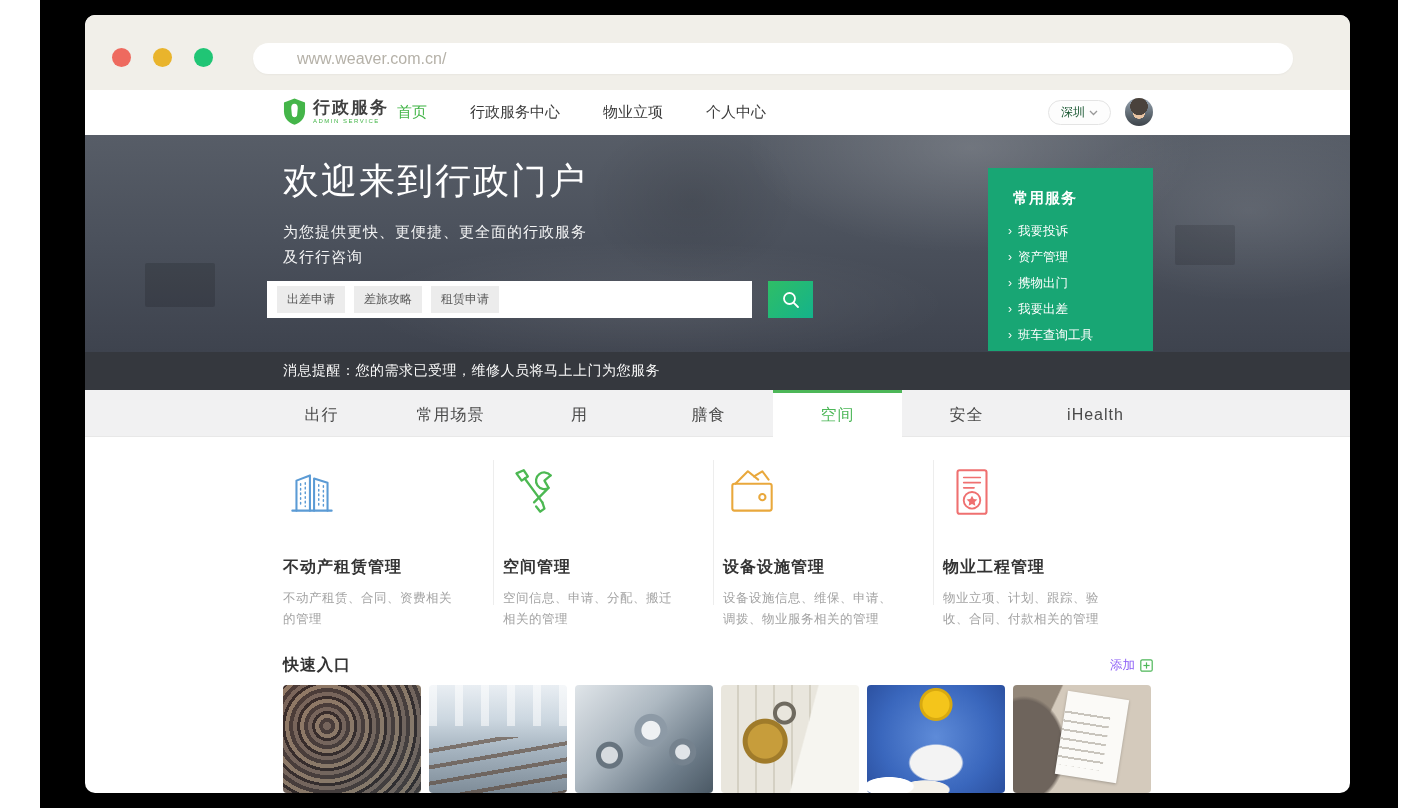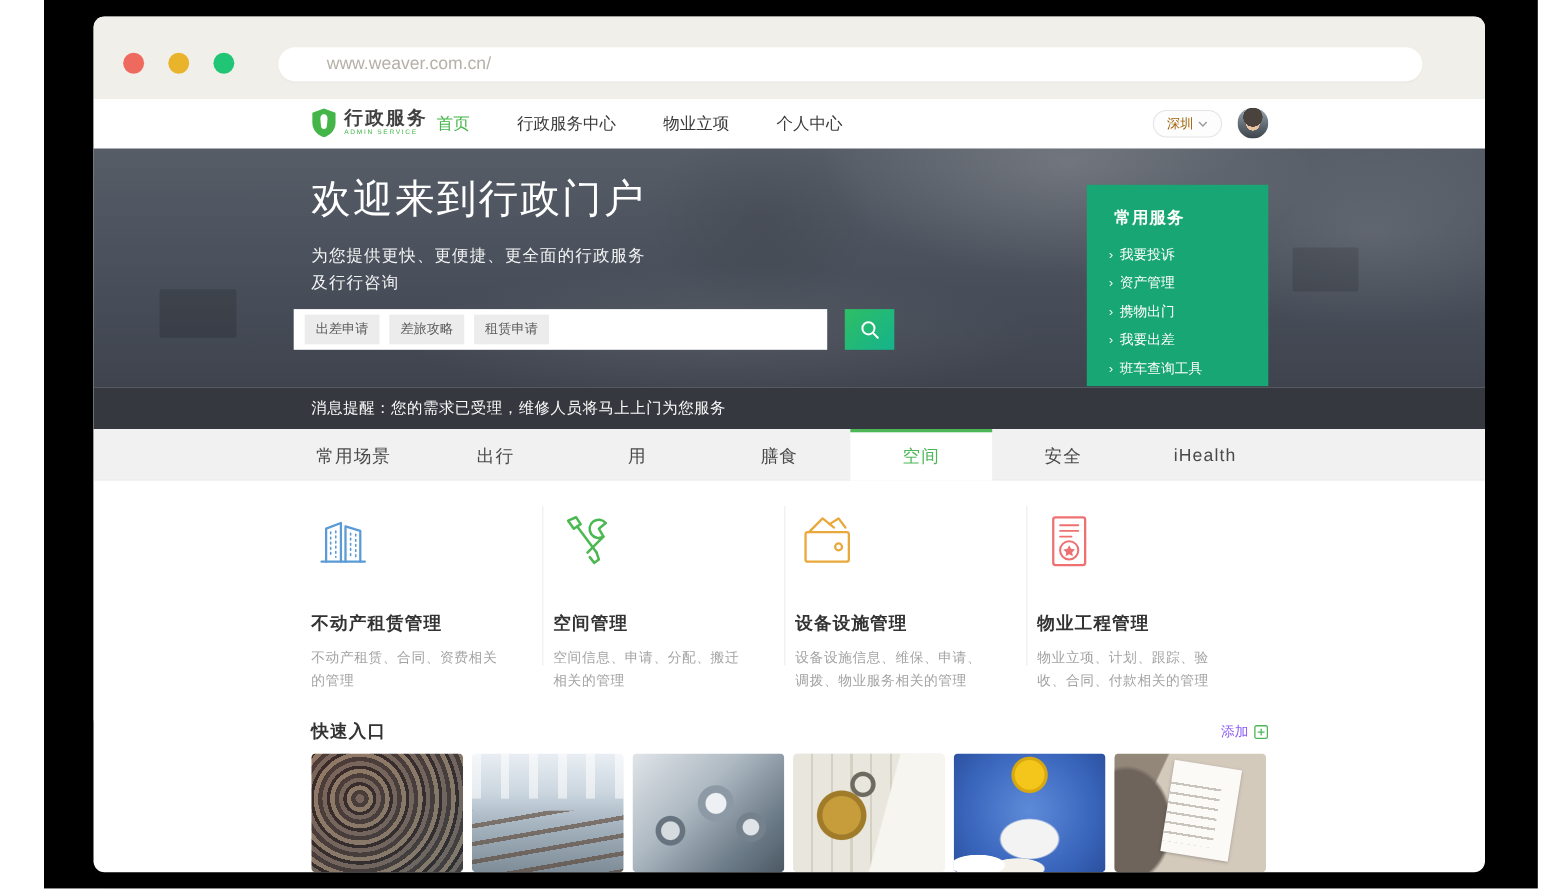--- a/index.html
+++ b/index.html
@@ -25,21 +25,21 @@
   .logo { position:absolute; left:198px; top:8px; display:flex; align-items:center; }
   .logo svg { width:23px; height:27px; }
   .logo-text { margin-left:7px; line-height:1; }
   .logo-title { font-size:17px; font-weight:bold; color:#404040; letter-spacing:2px; }
   .logo-sub { font-size:6px; color:#44b549; letter-spacing:1.5px; margin-top:2px; }
   .main-nav { position:absolute; left:312px; top:0; height:45px; display:flex; align-items:center; gap:43px; }
   .nav-item { font-size:15px; color:#3b3b3b; cursor:pointer; }
   .nav-item.active { color:#44b549; }
   .city-pill { position:absolute; left:963px; top:10px; width:63px; height:25px; border:1px solid #e4e4e4;
                border-radius:13px; display:flex; align-items:center; justify-content:center; gap:4px;
-               font-size:12px; color:#a16207; background:#fdfdfd; cursor:pointer; }
+               font-size:12px; color:#14532d; background:#fdfdfd; cursor:pointer; }
   .avatar { position:absolute; left:1040px; top:8px; width:28px; height:28px; border-radius:50%;
             background: radial-gradient(circle at 50% 30%, #4a423c 0 36%, transparent 37%),
                         radial-gradient(circle at 50% 52%, #e7c3a2 0 30%, transparent 31%),
                         linear-gradient(180deg,#9aa7b5 0%, #5d676f 60%, #3e444b 100%);
             cursor:pointer; }
 
   
   .hero { position:relative; height:217px;
           background:
             radial-gradient(ellipse 320px 150px at 70% 6%, rgba(255,255,255,.16), transparent 70%),
@@ -212,22 +212,22 @@
         </div>
       </div>
     </div>
 
     <div class="notice">
       <span>消息提醒：您的需求已受理，维修人员将马上上门为您服务</span>
     </div>
 
     <div class="tabbar">
       <div class="tabs">
+        <div class="tab">出行</div>
         <div class="tab">常用场景</div>
-        <div class="tab">出行</div>
         <div class="tab">用</div>
         <div class="tab">膳食</div>
         <div class="tab active">空间</div>
         <div class="tab">安全</div>
         <div class="tab">iHealth</div>
       </div>
     </div>
 
     <div class="cards">
       <div class="card p1">

